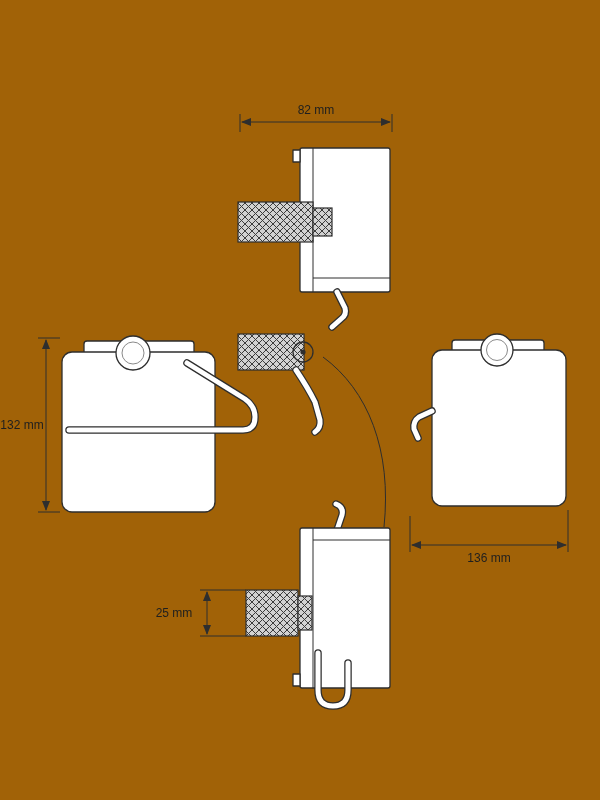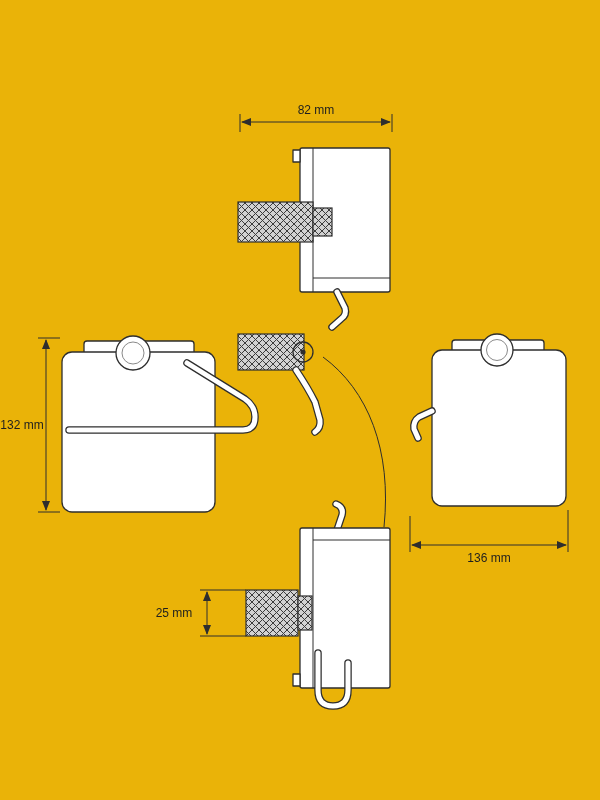--- a/index.html
+++ b/index.html
@@ -1,16 +1,16 @@
 <!DOCTYPE html>
 <html><head>
 <meta charset="utf-8">
 <style>
   html,body{margin:0;padding:0;background:#ffffff;}
-  .page{position:relative;width:600px;height:800px;background:#eab308;overflow:hidden;}
+  .page{position:relative;width:600px;height:800px;background:#a16207;overflow:hidden;}
   svg{position:absolute;left:0;top:0;}
   .ln{fill:none;stroke:#2e2e2e;stroke-width:1.3;stroke-linejoin:round;stroke-linecap:round;}
   .fw{fill:#ffffff;}
   .thin{fill:none;stroke:#2e2e2e;stroke-width:1;}
   .dim{fill:none;stroke:#2e2e2e;stroke-width:1;}
   .dim-text{font-family:"Liberation Sans",sans-serif;font-size:12px;fill:#1f1f1f;}
   .wire-o{fill:none;stroke:#2e2e2e;stroke-width:7.5;stroke-linecap:round;stroke-linejoin:round;}
   .wire-i{fill:none;stroke:#ffffff;stroke-width:5;stroke-linecap:round;stroke-linejoin:round;}
   .knurl-edge{stroke:#2e2e2e;stroke-width:1.2;}
   .inner-shade{fill:none;stroke:#8a8a8a;stroke-width:1;}

